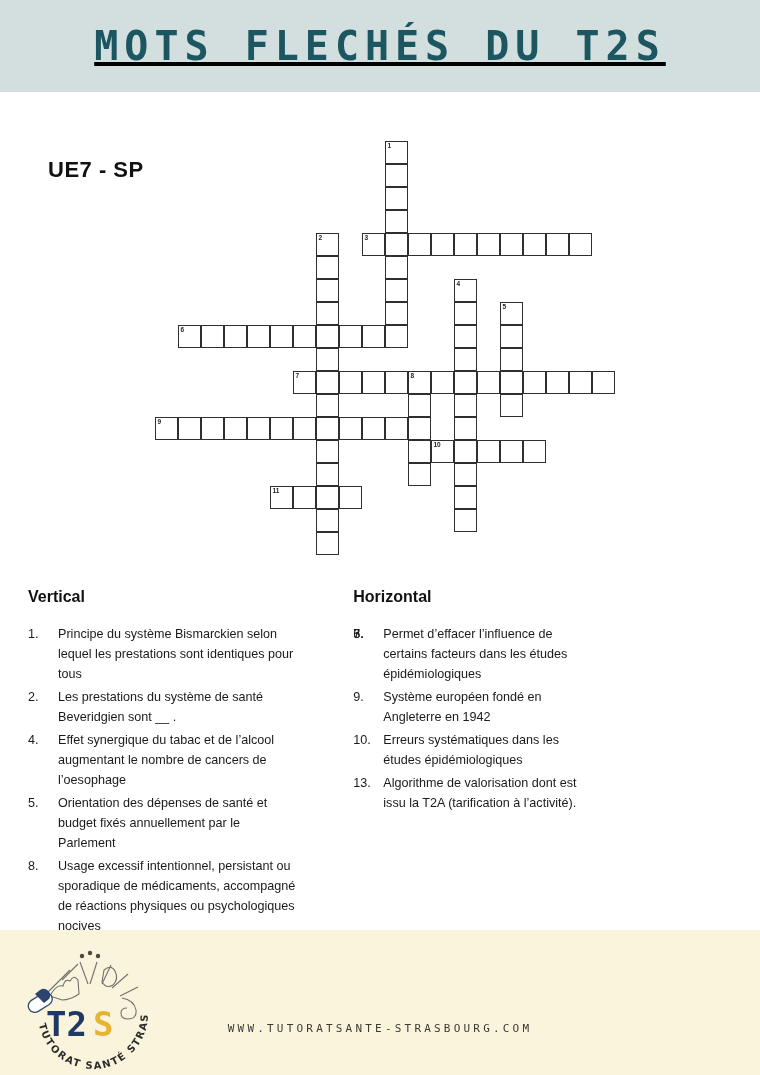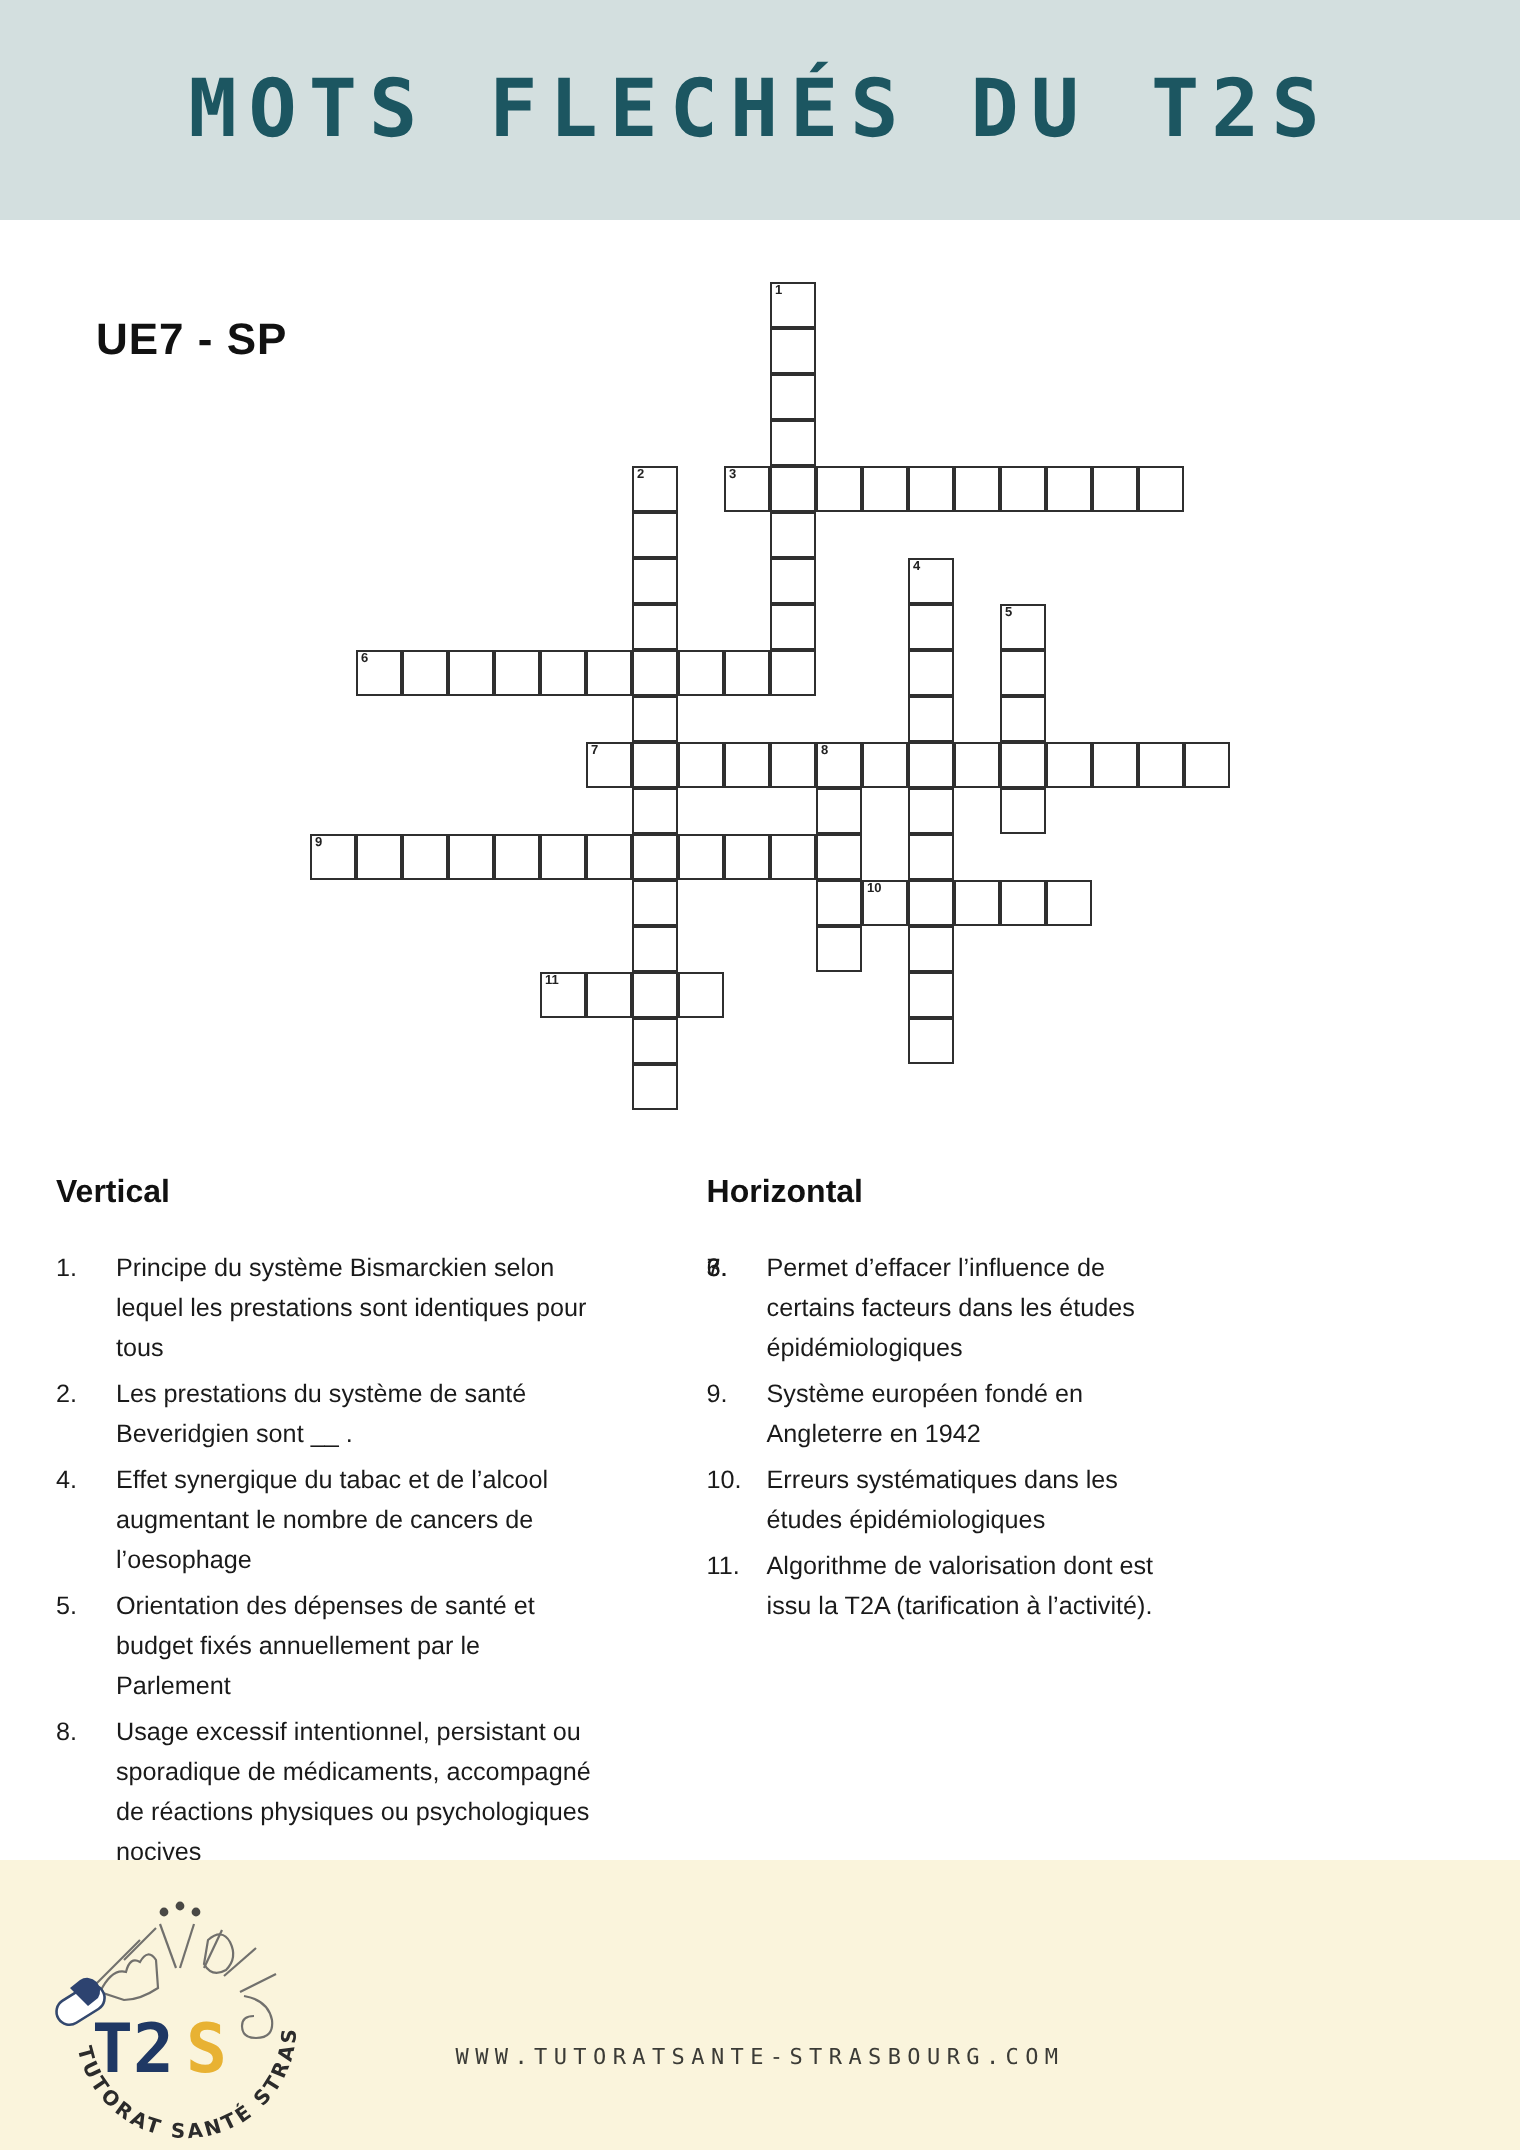--- a/index.html
+++ b/index.html
@@ -7,25 +7,26 @@
   body {
     width:760px; height:1075px;
     background:#ffffff;
     font-family:"Liberation Sans", sans-serif;
     overflow:hidden;
     position:relative;
   }
 
   
   .banner {
-    height:110px;
+    height:92px;
     background:#d3dfdf;
     display:flex;
     align-items:center;
     justify-content:center;
+    text-decoration:underline;
   }
   .banner-title {
     font-family:"DejaVu Sans Mono", monospace;
     font-size:40px;
     font-weight:700;
     letter-spacing:6px;
     color:#1c5661;
     white-space:nowrap;
   }
 
@@ -260,21 +261,21 @@
   </div>
 
   <div class="clue-col right">
     <div class="clue-head">Horizontal</div>
     <ol class="clue-list" id="horizontal-list">
         <li><span class="idx">3.</span></li>
         <li><span class="idx">6.</span></li>
         <li><span class="idx">7.</span><span>Permet d’effacer l’influence de certains facteurs dans les études épidémiologiques</span></li>
         <li><span class="idx">9.</span><span>Système européen fondé en Angleterre en 1942</span></li>
         <li><span class="idx">10.</span><span>Erreurs systématiques dans les études épidémiologiques</span></li>
-        <li><span class="idx">11.</span><span>Algorithme de valorisation dont est issu la T2A (tarification à l’activité).</span></li>
+        <li><span class="idx">13.</span><span>Algorithme de valorisation dont est issu la T2A (tarification à l’activité).</span></li>
       </ol>
   </div>
 
 </div>
 
 <div class="footer">
 
   <div class="logo">
     <svg width="150" height="132" viewBox="0 0 150 132" xmlns="http://www.w3.org/2000/svg">
       <defs>

